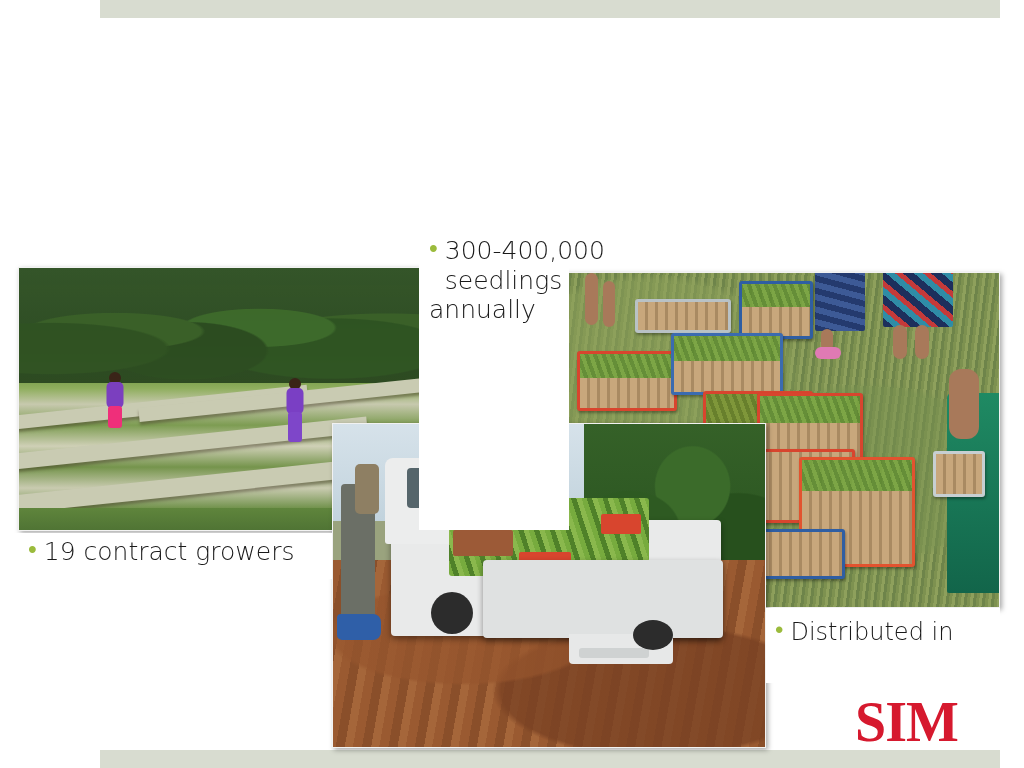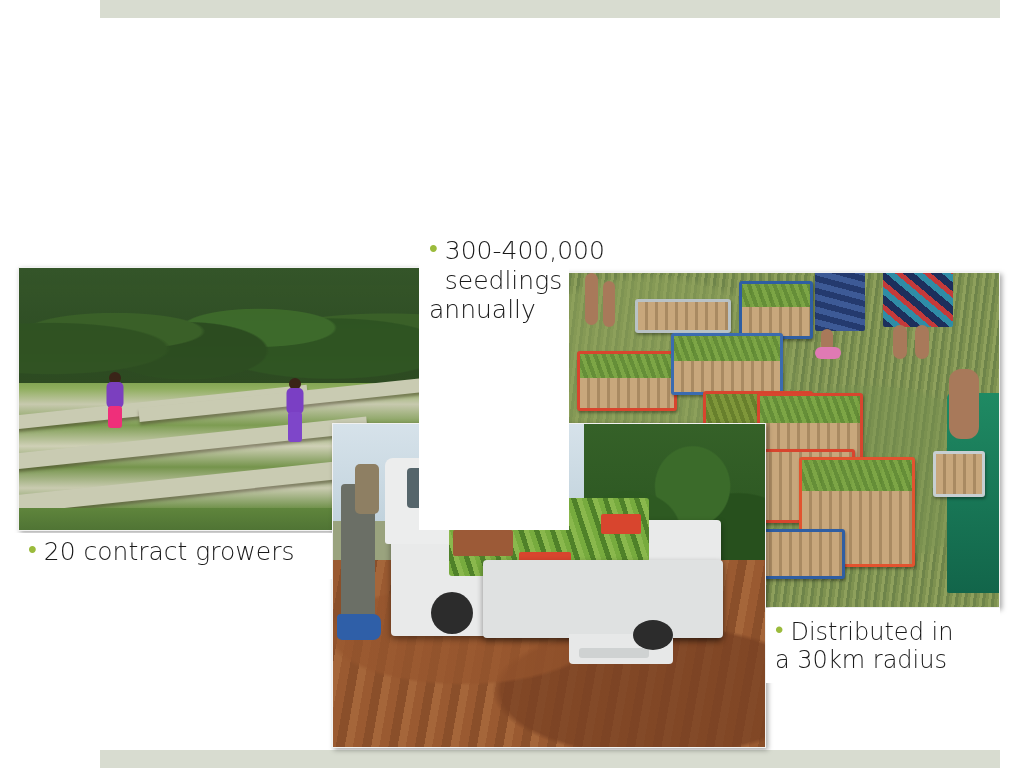--- a/index.html
+++ b/index.html
@@ -308,32 +308,30 @@
       <div class="bullet-line" style="padding-left:0px;">
         <span>annually</span>
       </div>
     </div>
   </div>
 
   <div class="callout" id="callout-growers">
     <div class="text-wrap">
       <div class="bullet-line">
         <span class="bullet-dot">•</span>
-        <span>20 contract growers</span>
+        <span>19 contract growers</span>
       </div>
     </div>
   </div>
 
   <div class="callout" id="callout-radius">
     <div class="text-wrap">
       <div class="bullet-line">
         <span class="bullet-dot">•</span>
         <span>Distributed in</span>
       </div>
-      <div class="bullet-line">
-        <span>a 30km radius</span>
-      </div>
-    </div>
-  </div>
-
-
+    </div>
+  </div>
+
+
+  <div id="logo">SIM</div>
 
 </div>
 
 </body></html>

